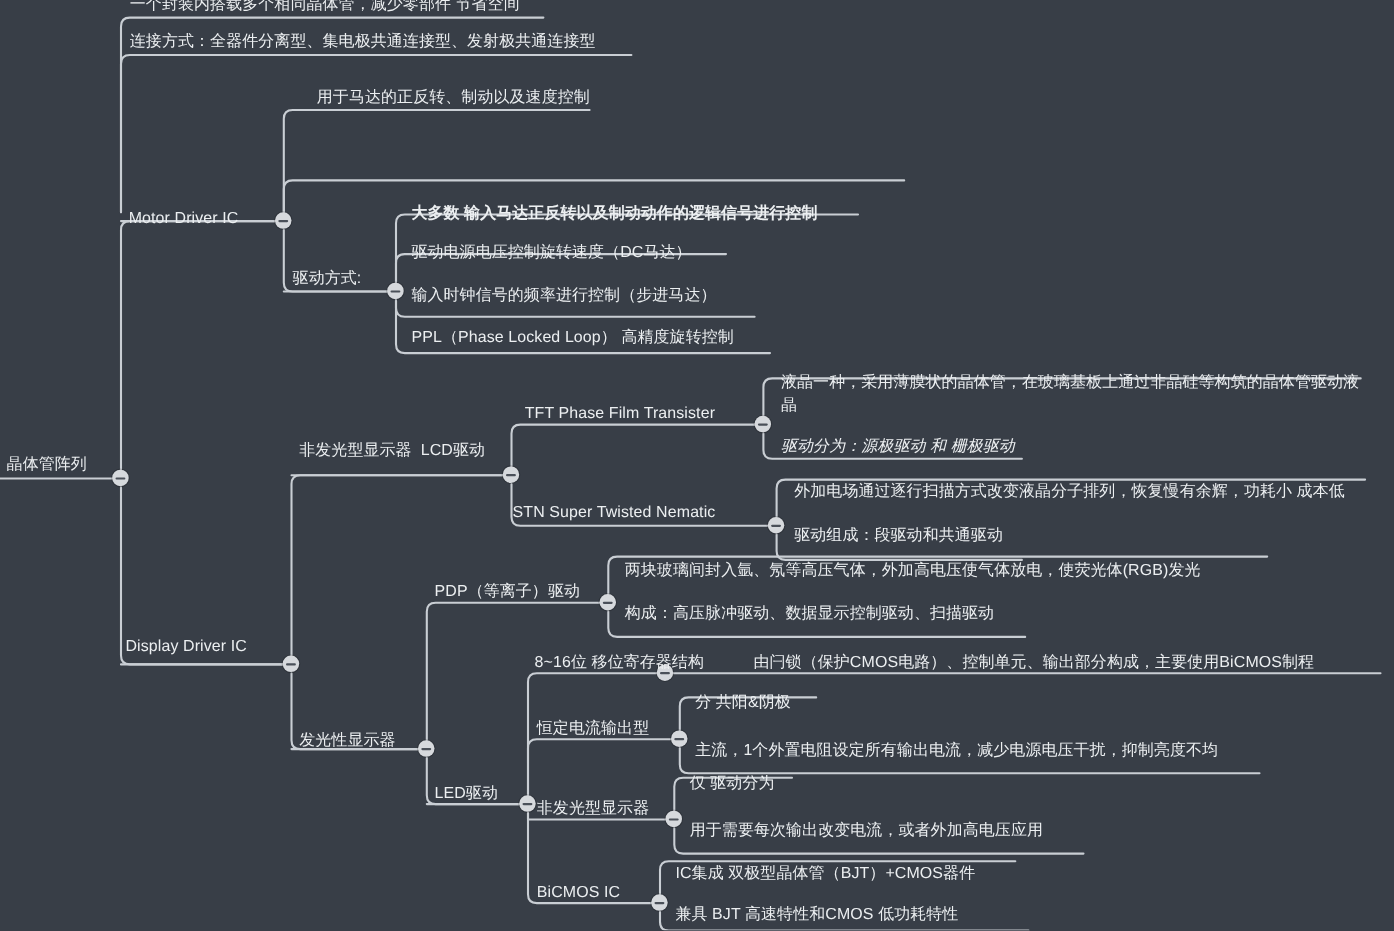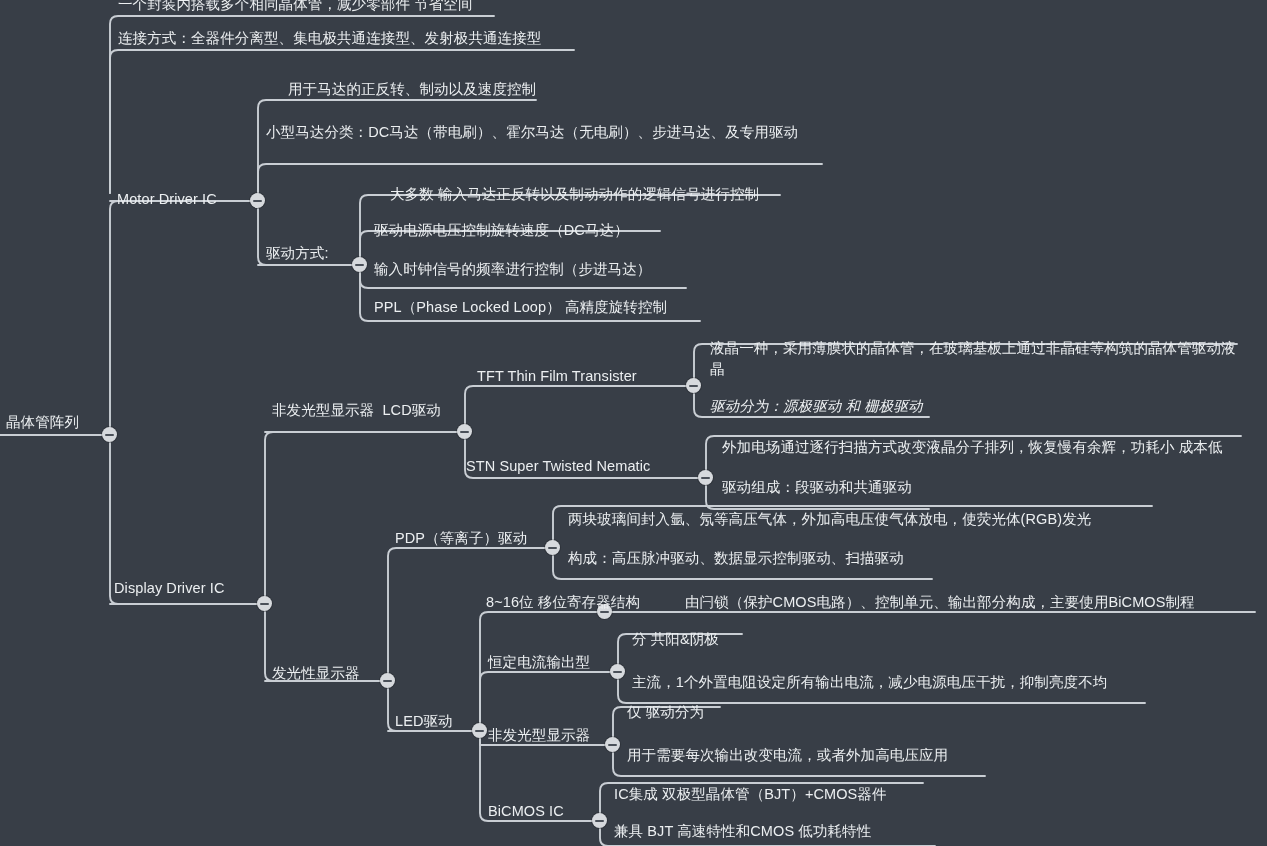--- a/index.html
+++ b/index.html
@@ -142,33 +142,32 @@
   <div class="toggle" style="left:605px; top:737px;"></div>
   <div class="toggle" style="left:592px; top:813px;"></div>
 
   <div class="node-label" style="left:6px; top:412px;">晶体管阵列</div>
 
   <div class="node-label" style="left:118px; top:-6px;">一个封装内搭载多个相同晶体管，减少零部件 节省空间</div>
   <div class="node-label" style="left:118px; top:28px;">连接方式：全器件分离型、集电极共通连接型、发射极共通连接型</div>
 
   <div class="node-label" style="left:117px; top:189px;">Motor Driver IC</div>
   <div class="node-label" style="left:266px; top:79px;margin-left:22px;">用于马达的正反转、制动以及速度控制</div>
-  <div class="node-label wrap" style="left:266px; top:122px; width:558px;">小型马达分类：DC马达（带电刷）、霍尔马达（无电刷）、步进马达、及专用驱动</div>
   <div class="node-label" style="left:266px; top:243px;">驱动方式:</div>
 
-  <div class="node-label" style="left:390px; top:184px;">大多数 输入马达正反转以及制动动作的逻辑信号进行控制</div>
+  <div class="node-label" style="left:374px; top:184px;font-weight:bold;">大多数 输入马达正反转以及制动动作的逻辑信号进行控制</div>
   <div class="node-label" style="left:374px; top:220px;">驱动电源电压控制旋转速度（DC马达）</div>
   <div class="node-label" style="left:374px; top:259px;">输入时钟信号的频率进行控制（步进马达）</div>
   <div class="node-label" style="left:374px; top:297px;">PPL（Phase Locked Loop） 高精度旋转控制</div>
 
   <div class="node-label" style="left:114px; top:578px;">Display Driver IC</div>
 
   <div class="node-label" style="left:272px; top:400px;">非发光型显示器  LCD驱动</div>
 
-  <div class="node-label" style="left:477px; top:366px;">TFT Thin Film Transister</div>
+  <div class="node-label" style="left:477px; top:366px;">TFT Phase Film Transister</div>
   <div class="node-label wrap" style="left:710px; top:338px; width:528px;">液晶一种，采用薄膜状的晶体管，在玻璃基板上通过非晶硅等构筑的晶体管驱动液晶</div>
   <div class="node-label" style="left:710px; top:396px;font-style:italic;">驱动分为：源极驱动 和 栅极驱动</div>
 
   <div class="node-label" style="left:466px; top:456px;">STN Super Twisted Nematic</div>
   <div class="node-label" style="left:722px; top:437px;">外加电场通过逐行扫描方式改变液晶分子排列，恢复慢有余辉，功耗小 成本低</div>
   <div class="node-label" style="left:722px; top:477px;">驱动组成：段驱动和共通驱动</div>
 
   <div class="node-label" style="left:272px; top:663px;">发光性显示器</div>
 
   <div class="node-label" style="left:395px; top:528px;">PDP（等离子）驱动</div>

